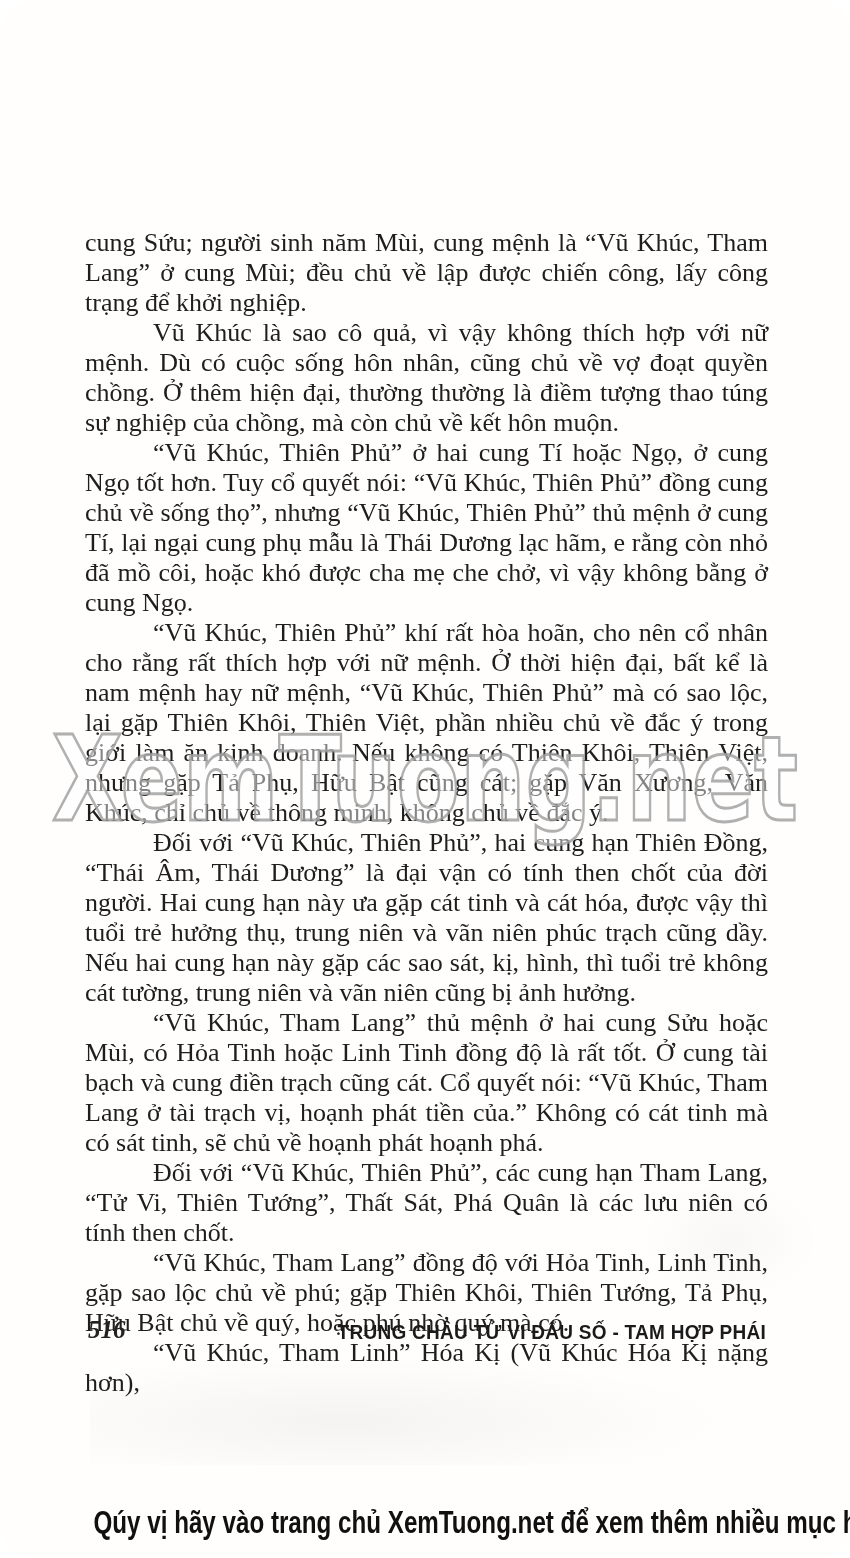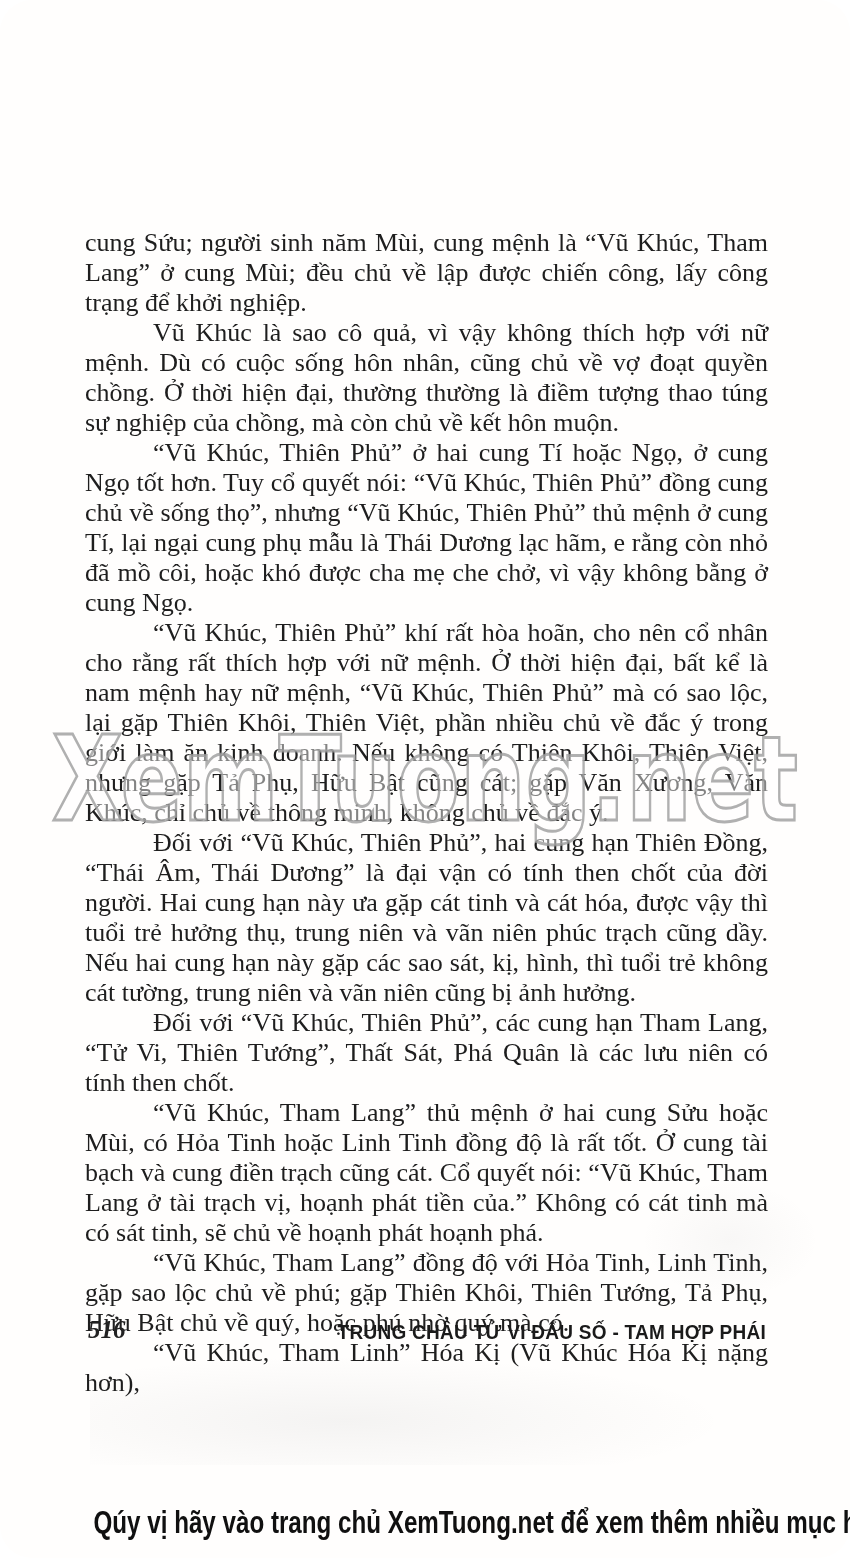--- a/index.html
+++ b/index.html
@@ -61,26 +61,26 @@
 </head>
 <body>
 
 <div class="page">
 
   <div class="smudge-a"></div>
   <div class="smudge-b"></div>
 
   <div class="body-text">
     <p class="para">cung Sứu; người sinh năm Mùi, cung mệnh là “Vũ Khúc, Tham Lang” ở cung Mùi; đều chủ về lập được chiến công, lấy công trạng để khởi nghiệp.</p>
-    <p class="para indent">Vũ Khúc là sao cô quả, vì vậy không thích hợp với nữ mệnh. Dù có cuộc sống hôn nhân, cũng chủ về vợ đoạt quyền chồng. Ở thời hiện đại, thường thường là điềm tượng thao túng sự nghiệp của chồng, mà còn chủ về kết hôn muộn.</p>
+    <p class="para indent">Vũ Khúc là sao cô quả, vì vậy không thích hợp với nữ mệnh. Dù có cuộc sống hôn nhân, cũng chủ về vợ đoạt quyền chồng. Ở thêm hiện đại, thường thường là điềm tượng thao túng sự nghiệp của chồng, mà còn chủ về kết hôn muộn.</p>
     <p class="para indent">“Vũ Khúc, Thiên Phủ” ở hai cung Tí hoặc Ngọ, ở cung Ngọ tốt hơn. Tuy cổ quyết nói: “Vũ Khúc, Thiên Phủ” đồng cung chủ về sống thọ”, nhưng “Vũ Khúc, Thiên Phủ” thủ mệnh ở cung Tí, lại ngại cung phụ mẫu là Thái Dương lạc hãm, e rằng còn nhỏ đã mồ côi, hoặc khó được cha mẹ che chở, vì vậy không bằng ở cung Ngọ.</p>
     <p class="para indent">“Vũ Khúc, Thiên Phủ” khí rất hòa hoãn, cho nên cổ nhân cho rằng rất thích hợp với nữ mệnh. Ở thời hiện đại, bất kể là nam mệnh hay nữ mệnh, “Vũ Khúc, Thiên Phủ” mà có sao lộc, lại gặp Thiên Khôi, Thiên Việt, phần nhiều chủ về đắc ý trong giới làm ăn kinh doanh. Nếu không có Thiên Khôi, Thiên Việt, nhưng gặp Tả Phụ, Hữu Bật cũng cát; gặp Văn Xương, Văn Khúc, chỉ chủ về thông minh, không chủ về đắc ý.</p>
     <p class="para indent">Đối với “Vũ Khúc, Thiên Phủ”, hai cung hạn Thiên Đồng, “Thái Âm, Thái Dương” là đại vận có tính then chốt của đời người. Hai cung hạn này ưa gặp cát tinh và cát hóa, được vậy thì tuổi trẻ hưởng thụ, trung niên và vãn niên phúc trạch cũng dầy. Nếu hai cung hạn này gặp các sao sát, kị, hình, thì tuổi trẻ không cát tường, trung niên và vãn niên cũng bị ảnh hưởng.</p>
+    <p class="para indent">“Vũ Khúc, Tham Lang” thủ mệnh ở hai cung Sửu hoặc Mùi, có Hỏa Tinh hoặc Linh Tinh đồng độ là rất tốt. Ở cung tài bạch và cung điền trạch cũng cát. Cổ quyết nói: “Vũ Khúc, Tham Lang ở tài trạch vị, hoạnh phát tiền của.” Không có cát tinh mà có sát tinh, sẽ chủ về hoạnh phát hoạnh phá.</p>
     <p class="para indent">Đối với “Vũ Khúc, Thiên Phủ”, các cung hạn Tham Lang, “Tử Vi, Thiên Tướng”, Thất Sát, Phá Quân là các lưu niên có tính then chốt.</p>
-    <p class="para indent">“Vũ Khúc, Tham Lang” thủ mệnh ở hai cung Sửu hoặc Mùi, có Hỏa Tinh hoặc Linh Tinh đồng độ là rất tốt. Ở cung tài bạch và cung điền trạch cũng cát. Cổ quyết nói: “Vũ Khúc, Tham Lang ở tài trạch vị, hoạnh phát tiền của.” Không có cát tinh mà có sát tinh, sẽ chủ về hoạnh phát hoạnh phá.</p>
     <p class="para indent">“Vũ Khúc, Tham Lang” đồng độ với Hỏa Tinh, Linh Tinh, gặp sao lộc chủ về phú; gặp Thiên Khôi, Thiên Tướng, Tả Phụ, Hữu Bật chủ về quý, hoặc phú nhờ quý mà có.</p>
     <p class="para indent">“Vũ Khúc, Tham Linh” Hóa Kị (Vũ Khúc Hóa Kị nặng hơn),</p>
   </div>
 
   <svg class="watermark-svg" width="782" height="160" viewBox="0 0 782 160">
     <text x="391" y="122" text-anchor="middle" textLength="746" lengthAdjust="spacingAndGlyphs" font-family="'DejaVu Sans', sans-serif" font-weight="bold" font-size="118" fill="#ffffff" fill-opacity="0.45" stroke="#9c9c9c" stroke-opacity="0.8" stroke-width="3">XemTuong.net</text>
   </svg>
 
   <div class="footer">
     <span class="page-number">516</span>

